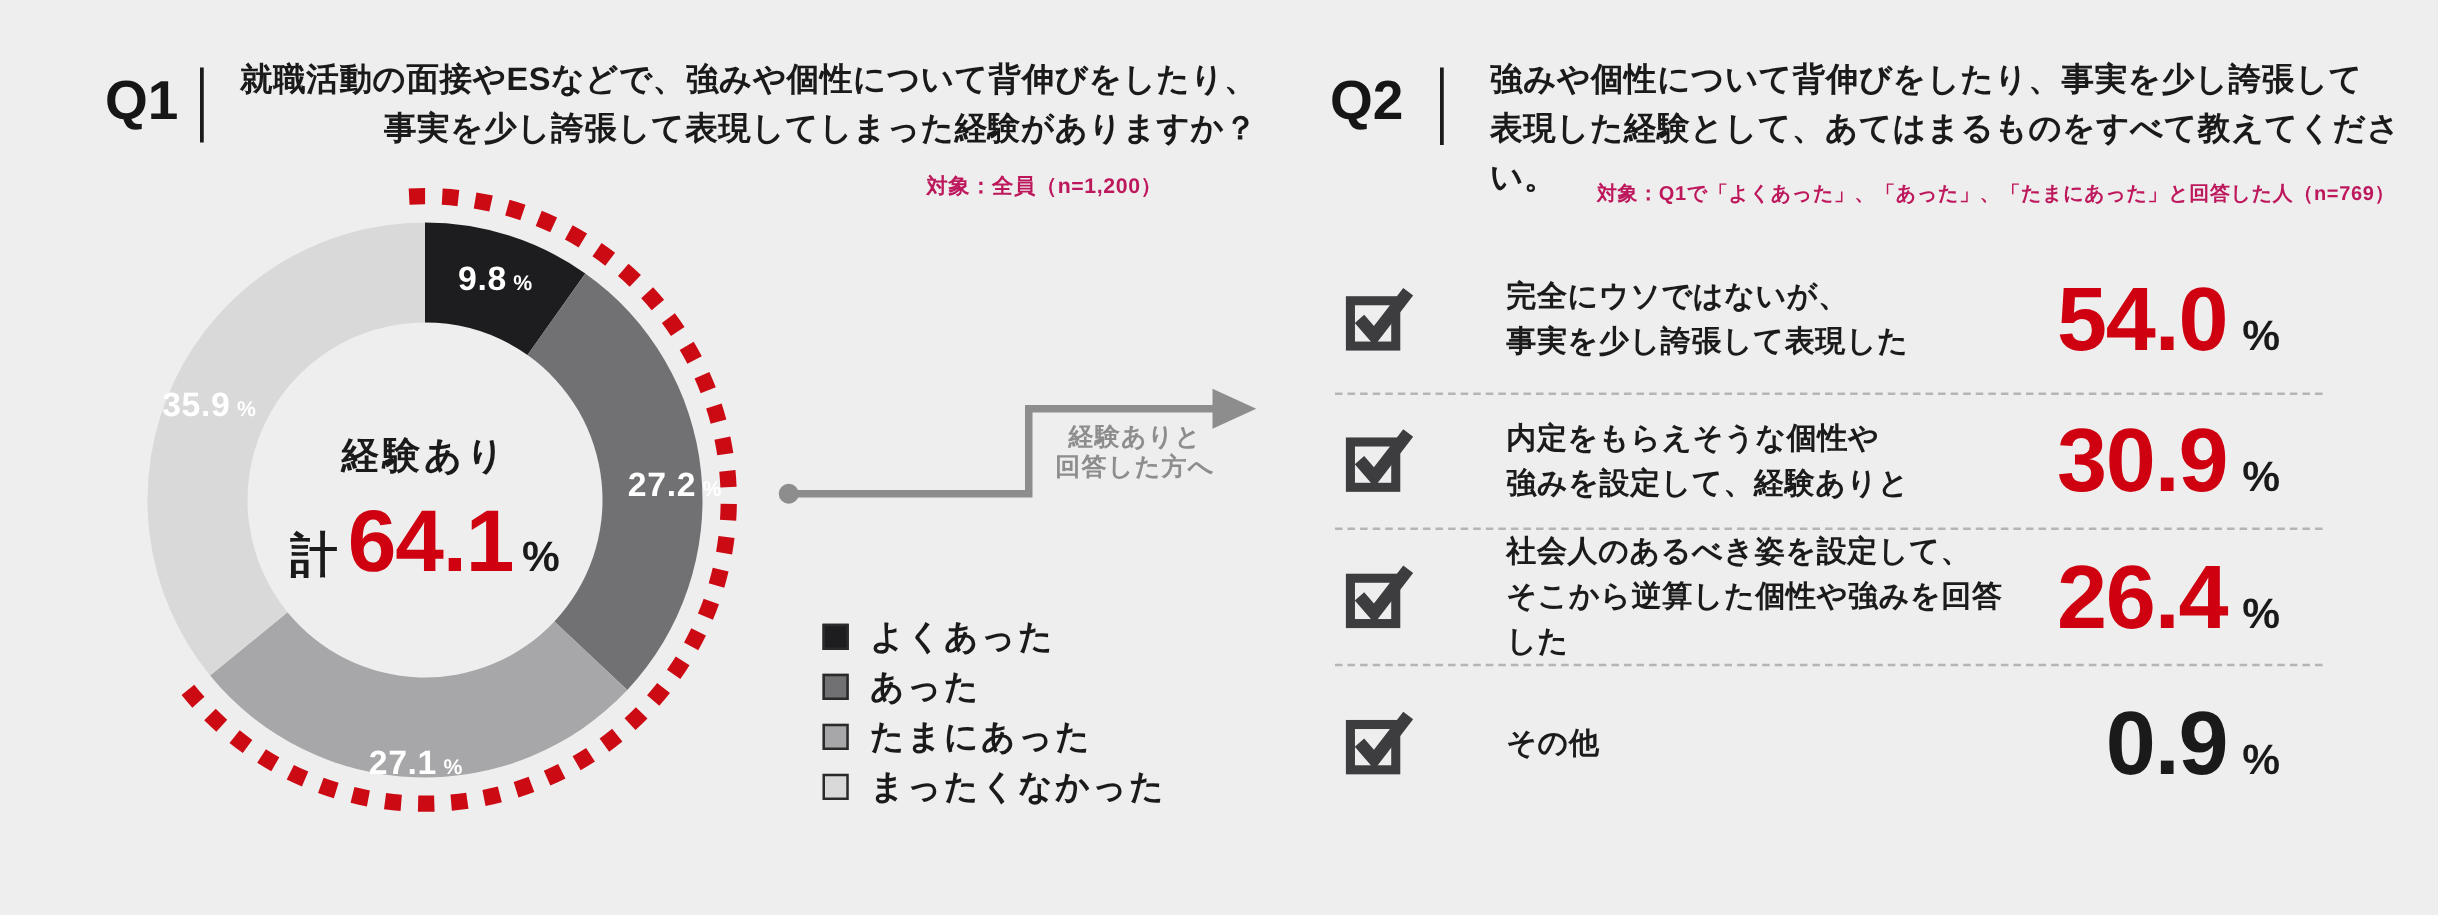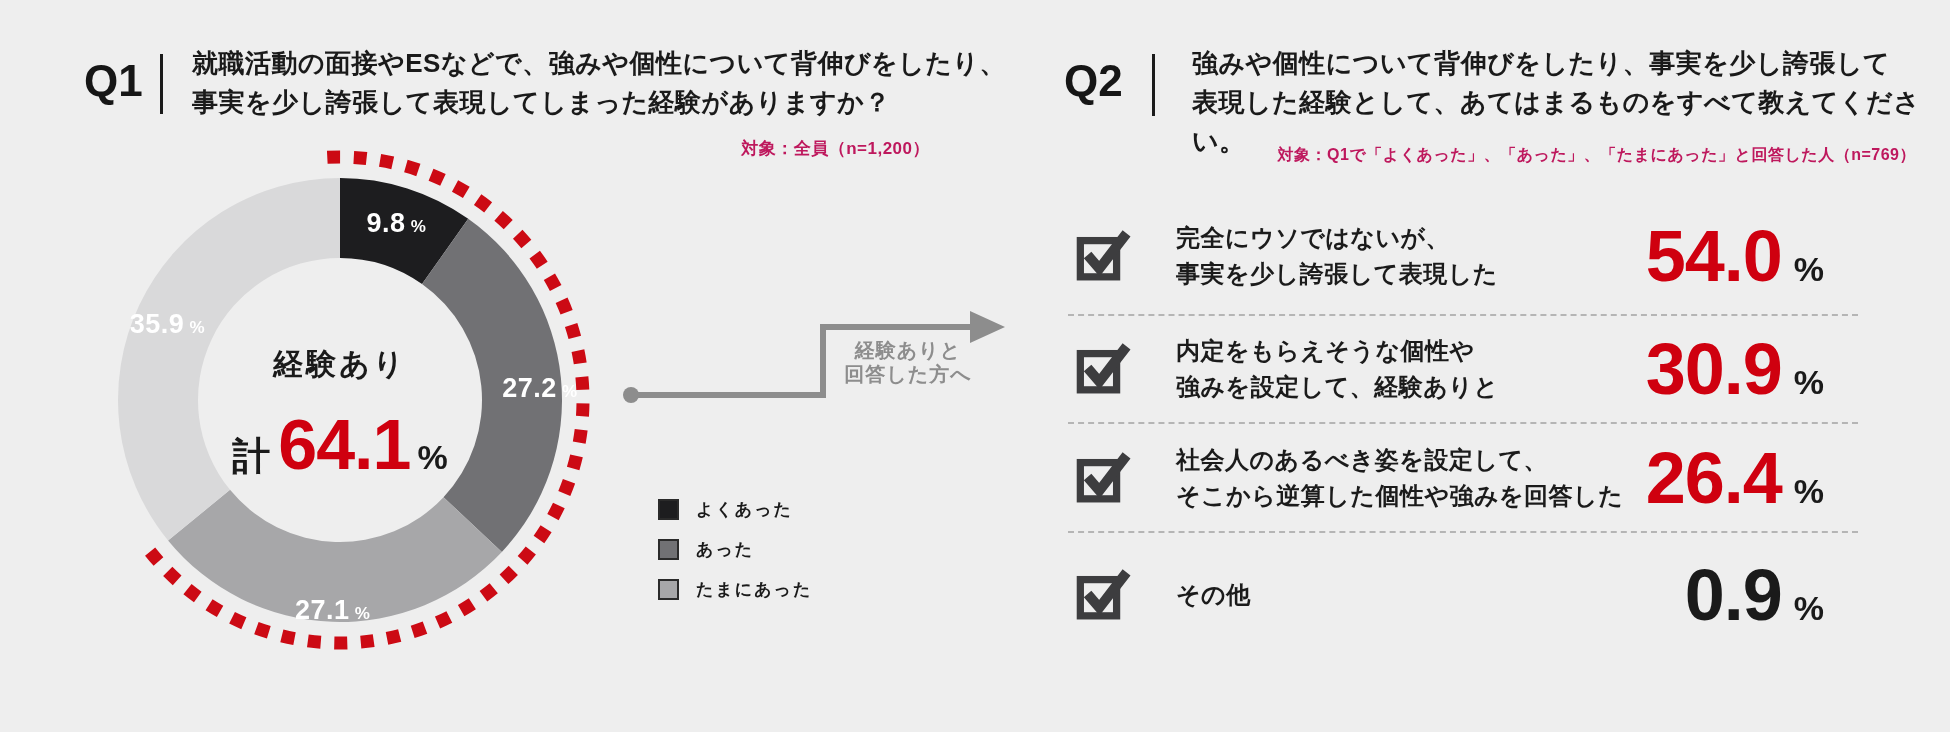--- a/index.html
+++ b/index.html
@@ -27,21 +27,21 @@
     position:absolute;
     font-size:26px;font-weight:700;line-height:39px;
     color:#1a1a1a;letter-spacing:0.5px;
   }
   .q-note{
     position:absolute;text-align:right;
     font-size:17px;font-weight:700;color:#be185d;letter-spacing:0.5px;
   }
   #q1-label{left:84px;top:56px;}
   #q1-divider{left:160px;top:54px;height:60px;}
-  #q1-text{left:192px;top:44px;}
+  #q1-text{left:192px;top:44px;text-align:right;}
   #q1-note{left:520px;top:137px;width:410px;}
   #q2-label{left:1064px;top:56px;}
   #q2-divider{left:1152px;top:54px;height:62px;}
   #q2-text{left:1192px;top:44px;}
   #q2-note{left:1180px;top:145px;width:736px;font-size:16px;}
 
   
   #donut-wrap{position:absolute;left:80px;top:140px;width:520px;height:520px;}
   #donut-svg{position:absolute;left:0;top:0;}
   #donut-center{
@@ -59,33 +59,33 @@
   #donut-center .c-value{font-size:70px;font-weight:800;letter-spacing:-1px;}
   #donut-center .c-unit{font-size:34px;font-weight:700;color:#1a1a1a;margin-left:7px;}
 
   
   #legend{position:absolute;left:658px;top:489px;}
   .legend-item{display:flex;align-items:center;height:40px;}
   .legend-swatch{
     width:21px;height:21px;border:2px solid #2a2a2a;box-sizing:border-box;
     margin-right:17px;flex:0 0 auto;
   }
-  .legend-label{font-size:17px;font-weight:700;color:#1a1a1a;letter-spacing:2px;}
+  .legend-label{font-size:27px;font-weight:700;color:#1a1a1a;letter-spacing:2px;}
 
   
   #arrow-svg{position:absolute;left:620px;top:300px;}
   #arrow-note{
     position:absolute;left:833px;top:338px;width:150px;
     text-align:center;font-size:20px;font-weight:700;line-height:24px;
     color:#8d8d8d;letter-spacing:1px;
   }
 
   
   #q2-list{position:absolute;left:1068px;top:198px;width:790px;}
-  .q2-row{display:flex;align-items:center;box-sizing:border-box;}
+  .q2-row{display:flex;align-items:center;box-sizing:border-box;gap:29px;}
   .q2-row.sep{border-bottom:2px dashed #b5b5b5;}
   .q2-row .cb{flex:0 0 auto;margin:0 44px 0 6px;}
   .q2-item-text{
     font-size:24px;font-weight:700;line-height:36px;color:#1b1b1b;
     letter-spacing:0.5px;
   }
   .q2-value{
     margin-left:auto;display:flex;align-items:baseline;padding-right:34px;
   }
   .q2-value-num{font-size:72px;font-weight:800;letter-spacing:-1px;}
@@ -113,38 +113,42 @@
         <path d="M421.83 411.97 A222 222 0 0 1 88.06 400.43 L150.02 349.82 A142 142 0 0 0 363.51 357.21 Z" fill="#a7a7a9"></path>
         <text x="252.74" y="478.9" text-anchor="middle" fill="#ffffff" style="font-weight:800;font-size:27px;letter-spacing:0.5px;"><tspan>27.1</tspan><tspan style="font-size:17px;font-weight:700;"> %</tspan></text>
         <path d="M88.06 400.43 A222 222 0 0 1 260.00 38.00 L260.00 118.00 A142 142 0 0 0 150.02 349.82 Z" fill="#d9d9da"></path>
         <text x="87.43" y="193.1" text-anchor="middle" fill="#ffffff" style="font-weight:800;font-size:27px;letter-spacing:0.5px;"><tspan>35.9</tspan><tspan style="font-size:17px;font-weight:700;"> %</tspan></text>
         <path d="M247.28 17.33 A243 243 0 1 1 66.55 407.05" fill="none" stroke="#cc0a14" stroke-width="13" stroke-dasharray="13 13.5"></path>
       </svg>
     <div id="donut-center">
       <div class="c-title">経験あり</div>
       <div class="c-row">
         <span class="c-prefix">計</span>
-        <span class="c-value" id="c-total-value" style="color: rgb(207, 0, 15); margin-top: 12px;">64.1</span>
+        <span class="c-value" id="c-total-value" style="color: rgb(207, 0, 15);">64.1</span>
         <span class="c-unit">%</span>
       </div>
     </div>
   </div>
 
   <div id="legend">
       <div class="legend-item">
         <span class="legend-swatch" style="background: rgb(29, 29, 31);"></span>
         <span class="legend-label">よくあった</span>
       </div>
       <div class="legend-item">
         <span class="legend-swatch" style="background: rgb(113, 113, 116);"></span>
         <span class="legend-label">あった</span>
       </div>
       <div class="legend-item">
         <span class="legend-swatch" style="background: rgb(167, 167, 169);"></span>
         <span class="legend-label">たまにあった</span>
+      </div>
+      <div class="legend-item">
+        <span class="legend-swatch" style="background: rgb(217, 217, 218);"></span>
+        <span class="legend-label">まったくなかった</span>
       </div>
     </div>
 
   <svg id="arrow-svg" width="395" height="112" viewBox="0 0 395 112">
     <circle cx="11" cy="95" r="8" fill="#8d8d8d"></circle>
     <path d="M11 95 H203 V27 H352" fill="none" stroke="#8d8d8d" stroke-width="6"></path>
     <polygon points="350,11 385,27 350,43" fill="#8d8d8d"></polygon>
   </svg>
   <div id="arrow-note">
     <div>経験ありと</div>

